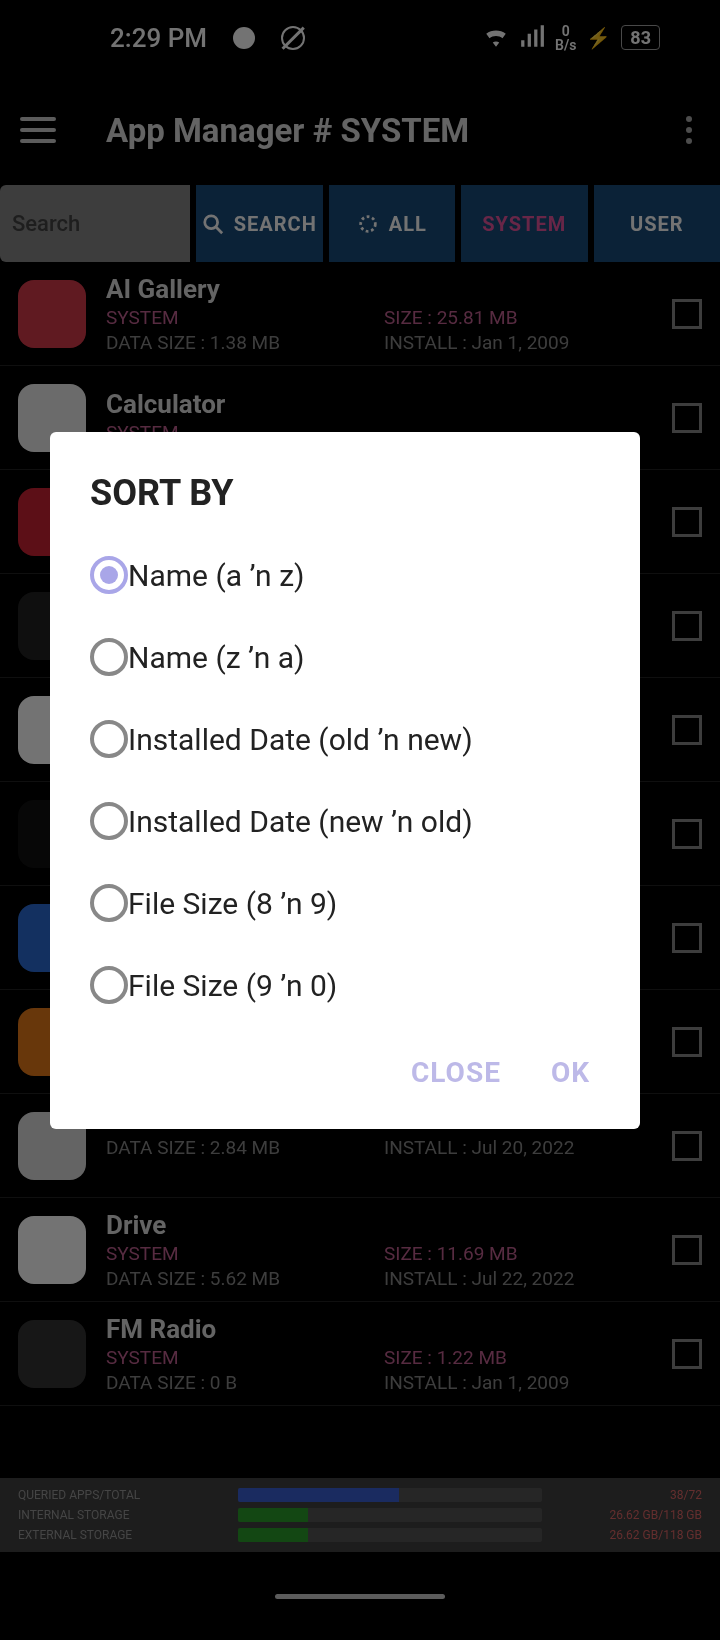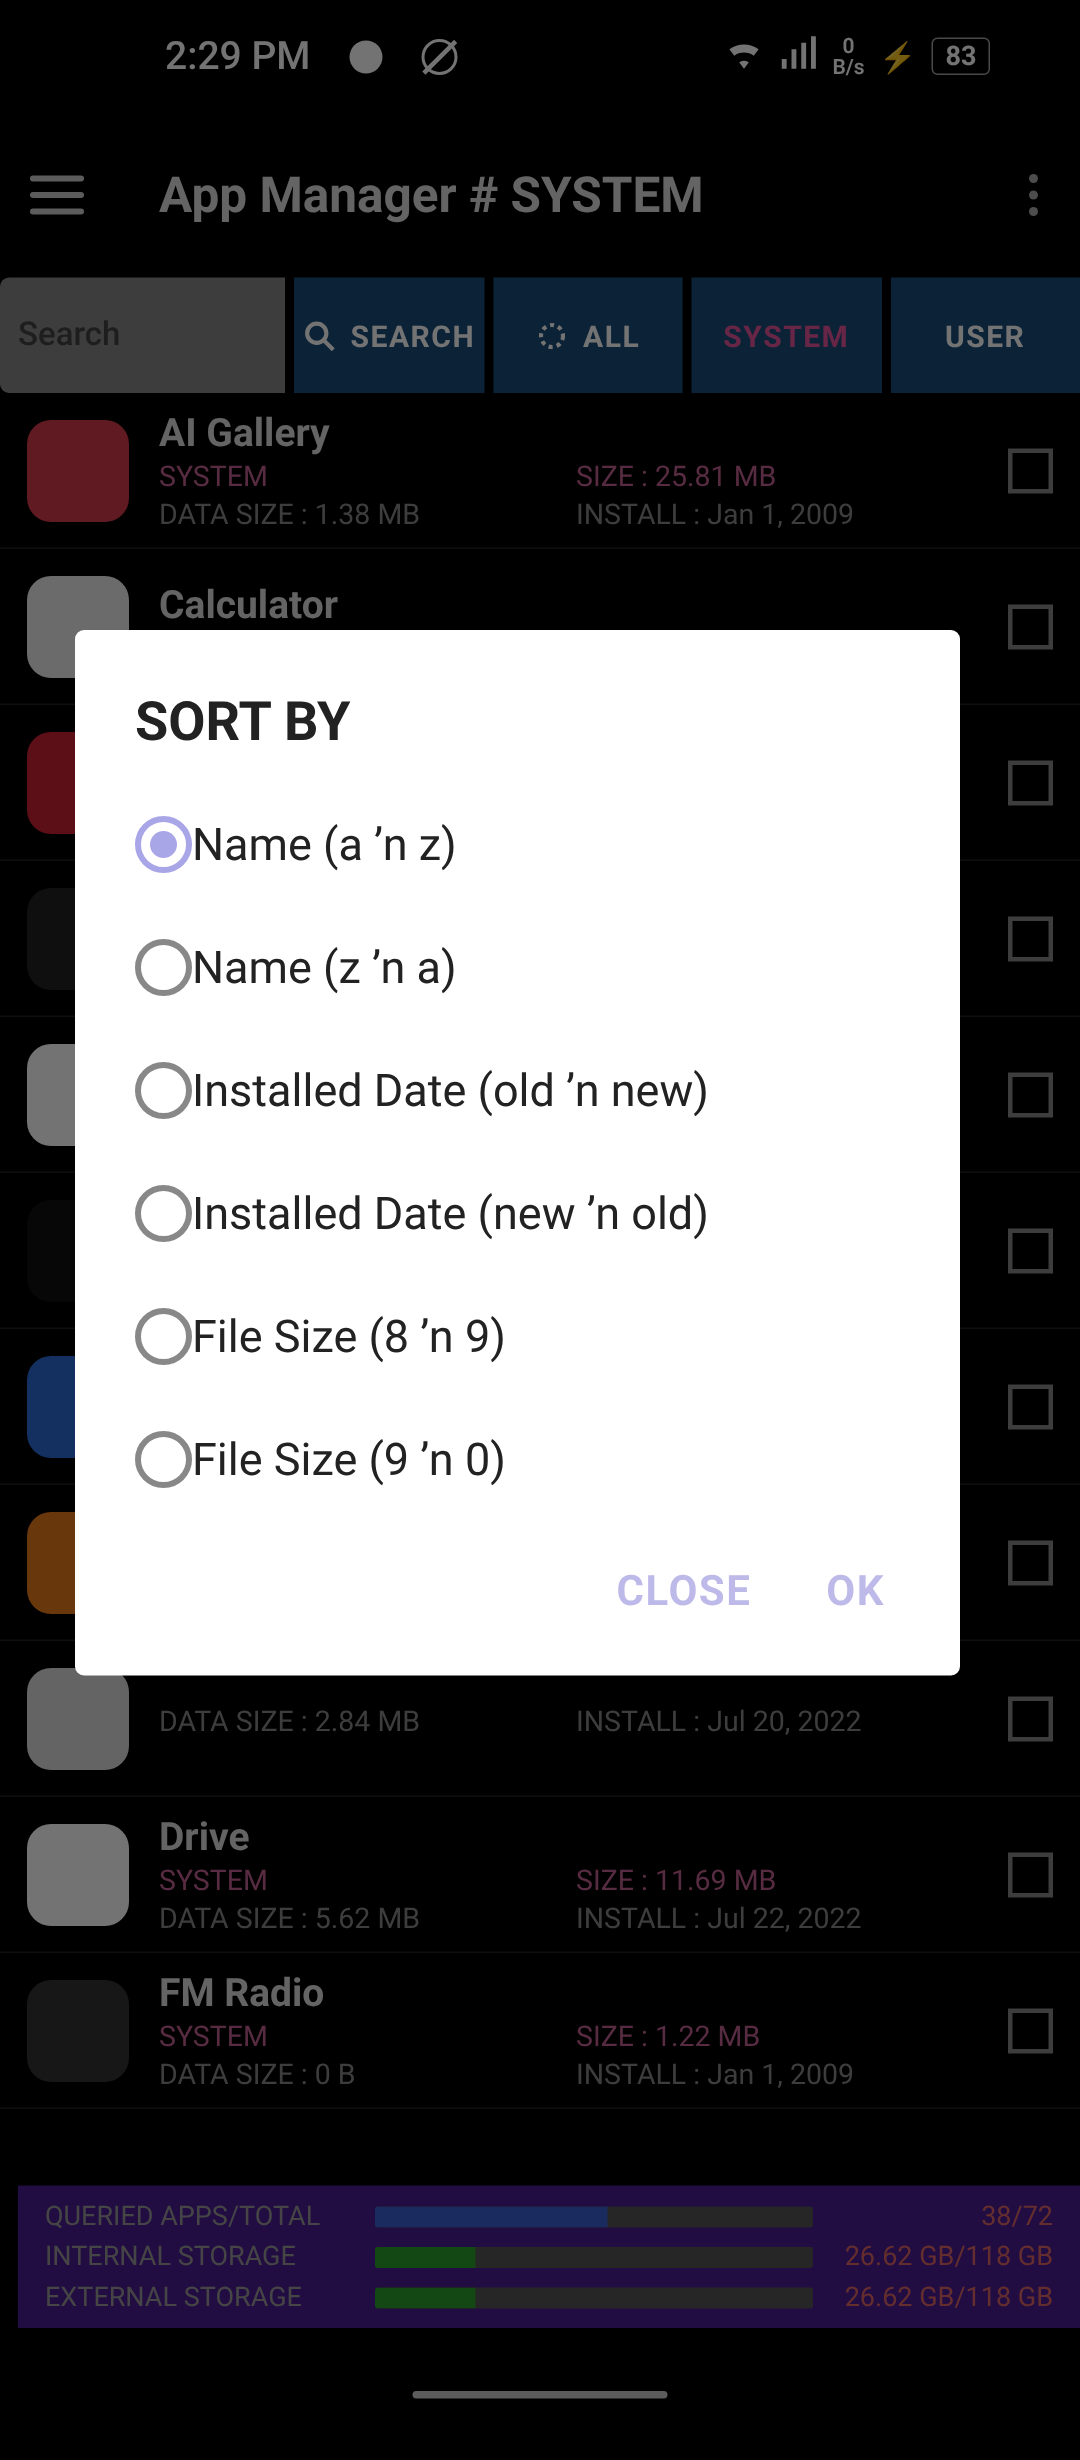--- a/index.html
+++ b/index.html
@@ -50,41 +50,41 @@
   .app-icon { width: 68px; height: 68px; border-radius: 16px; flex-shrink: 0; margin-right: 20px; display: flex; align-items: center; justify-content: center; font-size: 34px; }
   .app-info { flex: 1; display: grid; grid-template-columns: 1fr 1fr; row-gap: 2px; }
   .app-name { grid-column: 1 / 3; color: #ddd; font-size: 26px; font-weight: 700; }
   .app-sub { color: #888; font-size: 19px; }
   .app-sub.pink { color: #c06090; }
   .app-check { width: 30px; height: 30px; border: 3px solid #888; margin-left: 10px; }
 
   .footer {
     position: absolute;
     bottom: 88px;
-    left: 12px; right: 0;
-    background: #4c1d95;
+    left: 0; right: 0;
+    background: #404040;
     padding: 10px 18px;
     display: grid;
     grid-template-columns: 220px 1fr 160px;
     row-gap: 6px;
     align-items: center;
-    font-size: 18px;
+    font-size: 12px;
   }
   .footer-label { color: #999; }
   .footer-val { color: #d66; text-align: right; }
   .bar { height: 14px; background: #555; border-radius: 2px; position: relative; overflow: hidden; }
   .bar-fill { height: 100%; position: absolute; left: 0; }
   .navbar { position: absolute; bottom: 0; left: 0; right: 0; height: 88px; display: flex; justify-content: center; align-items: center; }
   .nav-handle { width: 170px; height: 5px; border-radius: 3px; background: #ccc; }
 
   .scrim { position: absolute; inset: 0; background: rgba(0,0,0,0.55); }
   .dialog {
     position: absolute;
     left: 50px; right: 80px;
-    top: 420px;
+    top: 432px;
     background: #fff;
     border-radius: 6px;
     padding: 40px 0 20px;
   }
   .dialog-title { font-size: 36px; font-weight: 700; color: #222; padding: 0 40px 20px; }
   .radio-row { display: flex; align-items: center; padding: 22px 40px; }
   .radio { width: 38px; height: 38px; border: 4px solid #888; border-radius: 50%; display: flex; align-items: center; justify-content: center; flex-shrink: 0; }
   .radio.selected { border-color: #a9a6e8; }
   .radio.selected::after { content: ""; width: 18px; height: 18px; background: #a9a6e8; border-radius: 50%; }
   .radio-label { font-size: 30px; color: #222; }

